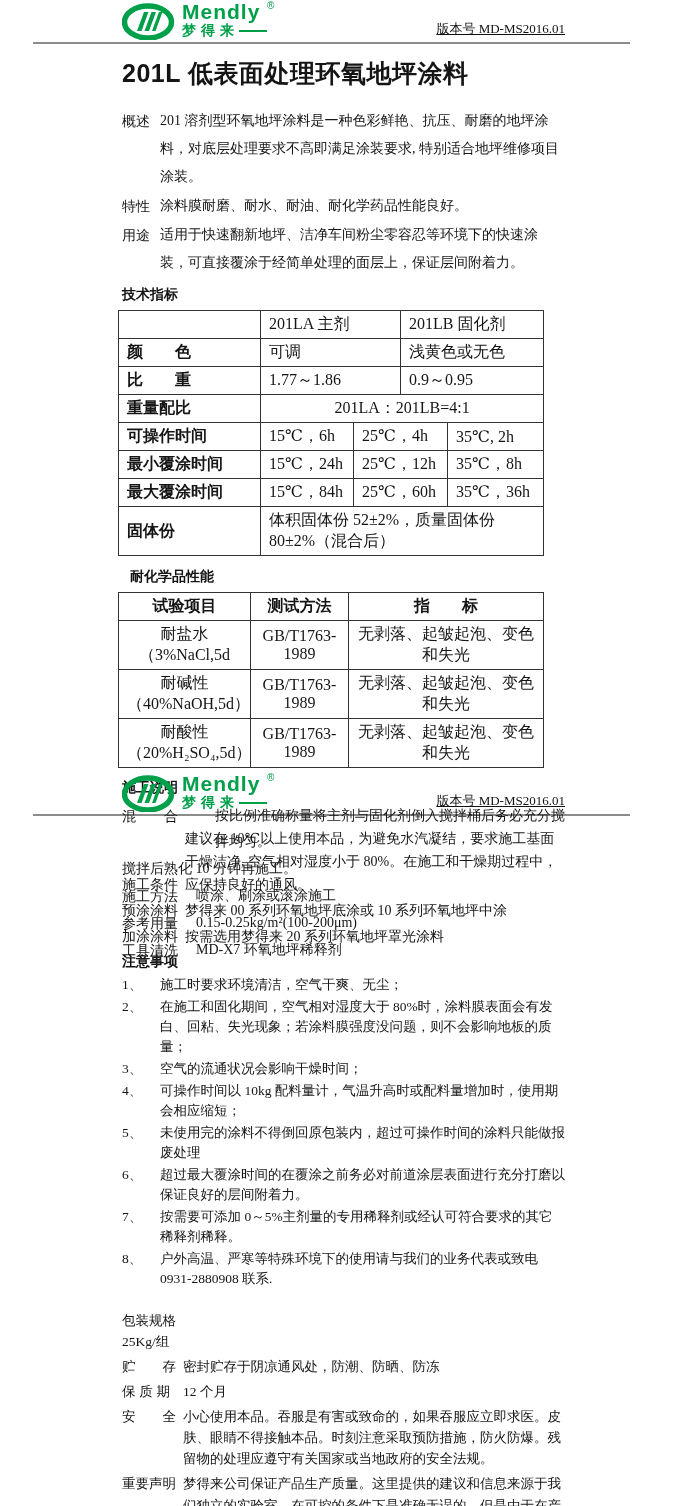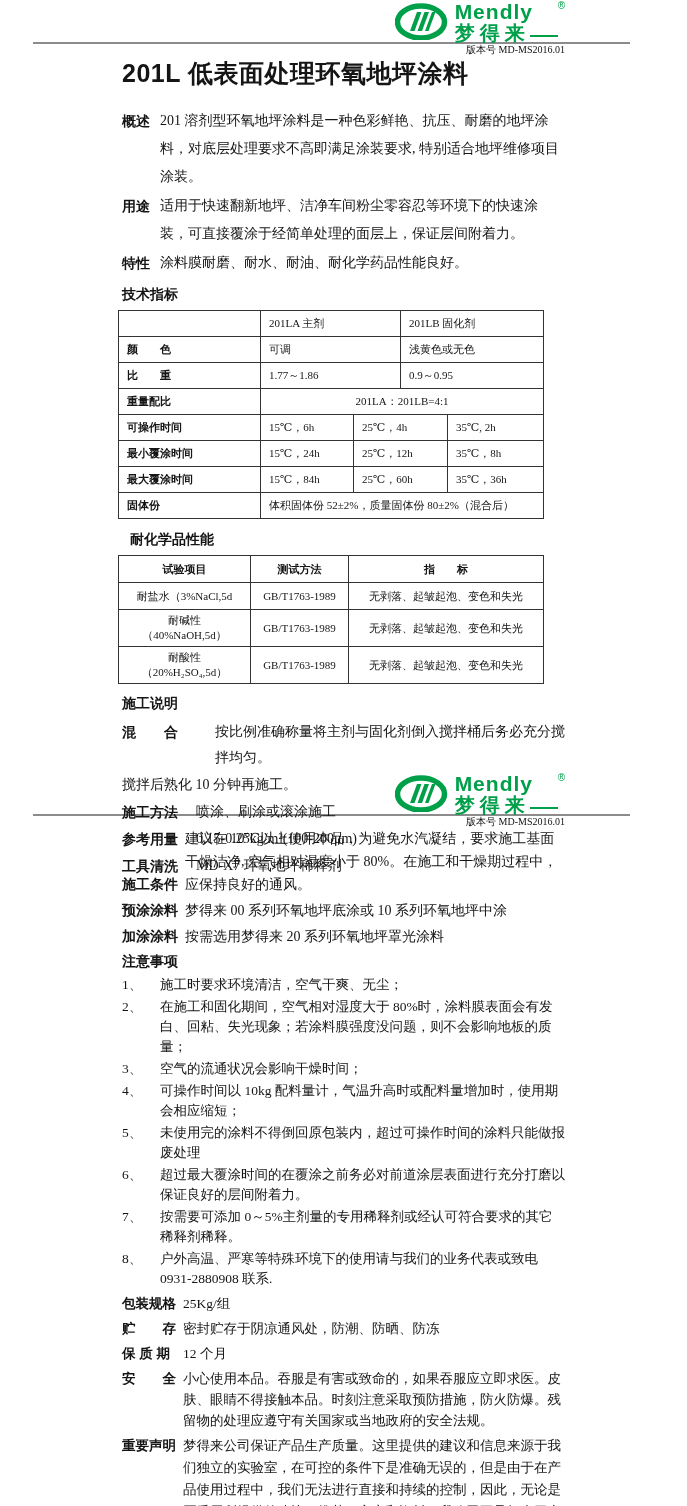--- a/index.html
+++ b/index.html
@@ -9,40 +9,40 @@
     width: 687px; height: 1506px; overflow: hidden;
     font-family: "Liberation Serif", "DejaVu Serif", serif;
     color: var(--ink); font-size: 14px;
   }
   .page { width: 687px; }
   .page-1 { height: 750px; }
   .page-2 { padding-top: 22px; }
   .inner { padding-left: 122px; padding-right: 122px; }
 
   
-  .hdr { display: flex; align-items: flex-end; justify-content: space-between; padding-top: 0; height: 40px; flex-direction: column; }
+  .hdr { display: flex; align-items: flex-end; justify-content: space-between; padding-top: 11px; height: 40px; }
   .logo { display: flex; align-items: flex-start; gap: 4px; }
   .emblem { flex: none; }
   .wordmark { line-height: 1; padding-top: 1px; }
   .wm-en { font-family: "Liberation Sans", "DejaVu Sans", sans-serif; font-weight: bold; font-size: 21px; color: var(--brand); letter-spacing: 1px; display:block; }
-  .wm-cn { font-family: "Liberation Sans", "DejaVu Sans", sans-serif; font-weight: bold; font-size: 20px; color: var(--brand); letter-spacing: 5px; display:inline-block; margin-top: 1px; }
+  .wm-cn { font-family: "Liberation Sans", "DejaVu Sans", sans-serif; font-weight: bold; font-size: 14px; color: var(--brand); letter-spacing: 5px; display:inline-block; margin-top: 1px; }
   .wm-line { display:inline-block; vertical-align: 3px; width: 28px; border-top: 2px solid var(--brand); }
-  .version { font-size: 10px; color: #111; padding-bottom: 2px; white-space: nowrap; }
+  .version { font-size: 13px; color: #111; padding-bottom: 2px; white-space: nowrap; text-decoration: underline; }
   .rule { border: 0; border-top: 2px solid var(--rule); margin-left: -89px; margin-right: -65px; margin-top: 2px; }
 
   
   .title { font-family: "Liberation Sans", "DejaVu Sans", sans-serif; font-weight: bold; font-size: 25px; margin: 13px 0 17px 0; letter-spacing: 0.5px; }
   .sec { display: flex; line-height: 28px; margin-bottom: 1px; }
-  .sec-label { flex: none; font-family: "Liberation Sans", "DejaVu Sans", sans-serif; font-weight: bold; }
+  .sec-label { flex: none; font-family: "Liberation Sans", "DejaVu Sans", sans-serif; font-weight: normal; }
   .w38 { width: 38px; } .w63 { width: 63px; } .w74 { width: 74px; } .w93 { width: 93px; } .w61 { width: 61px; }
   .sec-text { flex: 1; }
   .subhead { font-family: "Liberation Sans", "DejaVu Sans", sans-serif; font-weight: bold; font-size: 14px; margin: 9px 0 6px 0; }
 
   
-  table { border-collapse: collapse; width: 425px; margin-left: -4px; table-layout: fixed; font-size: 11px; }
+  table { border-collapse: collapse; width: 425px; margin-left: -4px; table-layout: fixed; font-size: 16px; }
   td { border: 1px solid var(--border); padding: 3px 8px; height: 26px; vertical-align: middle; }
   td.lbl { font-family: "Liberation Sans", "DejaVu Sans", sans-serif; font-weight: bold; }
   td.c { text-align: center; }
   .chem td { height: 27px; text-align: center; }
   .chem td.hd { font-family: "Liberation Sans", "DejaVu Sans", sans-serif; font-weight: bold; }
 
   
   .flush { line-height: 26px; margin-bottom: 1px; }
   .p1-row { line-height: 26px; }
 
@@ -79,26 +79,26 @@
   </div>
   <hr class="rule">
 
   <h1 class="title">201L 低表面处理环氧地坪涂料</h1>
 
   <div class="sec">
     <span class="sec-label w38">概述</span>
     <span class="sec-text">201 溶剂型环氧地坪涂料是一种色彩鲜艳、抗压、耐磨的地坪涂料，对底层处理要求不高即满足涂装要求, 特别适合地坪维修项目涂装。</span>
   </div>
   <div class="sec">
+    <span class="sec-label w38">特性</span>
+    <span class="sec-text">涂料膜耐磨、耐水、耐油、耐化学药品性能良好。</span>
+  </div>
+  <div class="sec">
     <span class="sec-label w38">用途</span>
     <span class="sec-text">适用于快速翻新地坪、洁净车间粉尘零容忍等环境下的快速涂装，可直接覆涂于经简单处理的面层上，保证层间附着力。</span>
-  </div>
-  <div class="sec">
-    <span class="sec-label w38">特性</span>
-    <span class="sec-text">涂料膜耐磨、耐水、耐油、耐化学药品性能良好。</span>
   </div>
 
   <div class="subhead">技术指标</div>
 
   <table>
     <colgroup>
         <col style="width:142px">
         <col style="width:93px">
         <col style="width:47px">
         <col style="width:47px">
@@ -264,21 +264,21 @@
   </div>
   <div class="note">
     <span class="note-num">7、</span>
     <span class="note-text">按需要可添加 0～5%主剂量的专用稀释剂或经认可符合要求的其它稀释剂稀释。</span>
   </div>
   <div class="note">
     <span class="note-num">8、</span>
     <span class="note-text">户外高温、严寒等特殊环境下的使用请与我们的业务代表或致电 0931-2880908 联系.</span>
   </div>
 
-  <div class="sec foot-sec" style="margin-top:4px;">
+  <div class="sec foot-sec" style="margin-top:21px;flex-direction:column;">
     <span class="sec-label w61">包装规格</span>
     <span class="sec-text">25Kg/组</span>
   </div>
   <div class="sec foot-sec">
     <span class="sec-label w61">贮　　存</span>
     <span class="sec-text">密封贮存于阴凉通风处，防潮、防晒、防冻</span>
   </div>
   <div class="sec foot-sec">
     <span class="sec-label w61">保 质 期</span>
     <span class="sec-text">12 个月</span>

